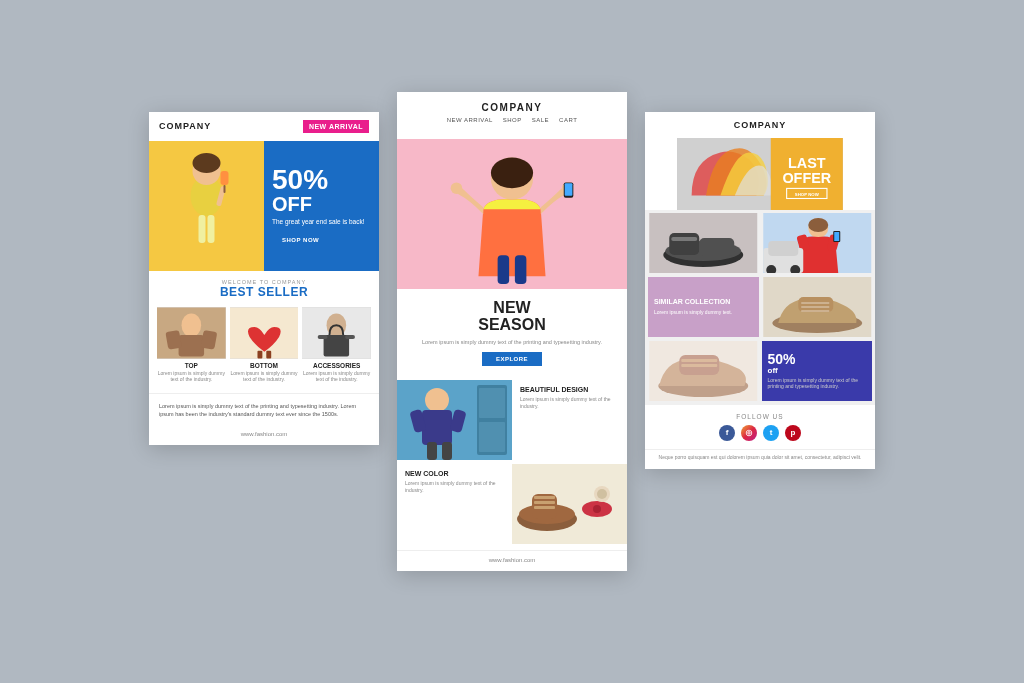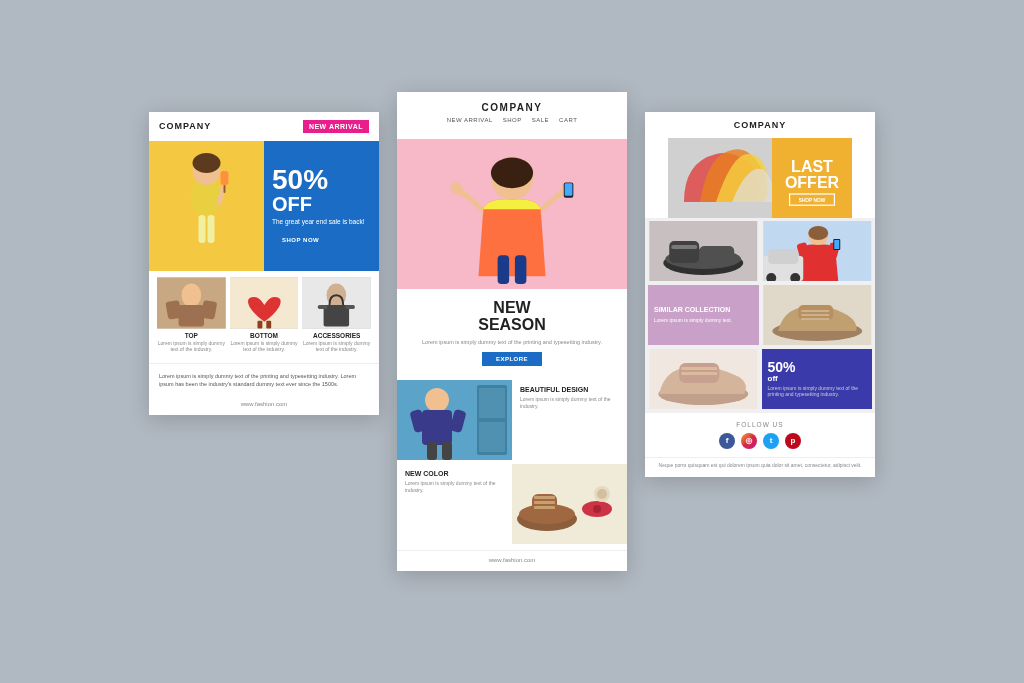--- a/index.html
+++ b/index.html
@@ -304,21 +304,21 @@
     }
     .card3-header .company-name {
       font-size: 9px;
       font-weight: bold;
       letter-spacing: 1px;
       color: #222;
     }
 
     .card3-hero {
       position: relative;
-      height: 80px;
+      height: 72px;
       overflow: hidden;
     }
 
     .card3-grid {
       display: grid;
       grid-template-columns: 1fr 1fr;
       grid-template-rows: auto auto auto;
       gap: 3px;
       padding: 3px;
       background: #f0f0f0;
@@ -448,20 +448,24 @@
         </svg>
       </div>
       <div class="card1-hero-right">
         <div class="discount">50%</div>
         <div class="off">OFF</div>
         <div class="tagline">The great year end sale is back!</div>
         <div class="shop-now-btn-solid">SHOP NOW</div>
       </div>
     </div>
 
+    <div class="card1-section-title">
+      <div class="welcome">WELCOME TO COMPANY</div>
+      <div class="best-seller">BEST SELLER</div>
+    </div>
 
     <div class="card1-products">
       <div class="card1-product">
         <div class="product-img-placeholder">
           <svg viewBox="0 0 70 52" width="100%" height="100%">
             <rect width="70" height="52" fill="#c8a882"></rect>
             <ellipse cx="35" cy="18" rx="10" ry="12" fill="#f0c090"></ellipse>
             <rect x="22" y="28" width="26" height="22" rx="3" fill="#9c7050"></rect>
             <rect x="10" y="24" width="14" height="18" rx="3" fill="#9c7050" transform="rotate(-10,17,33)"></rect>
             <rect x="46" y="24" width="14" height="18" rx="3" fill="#9c7050" transform="rotate(10,53,33)"></rect>

